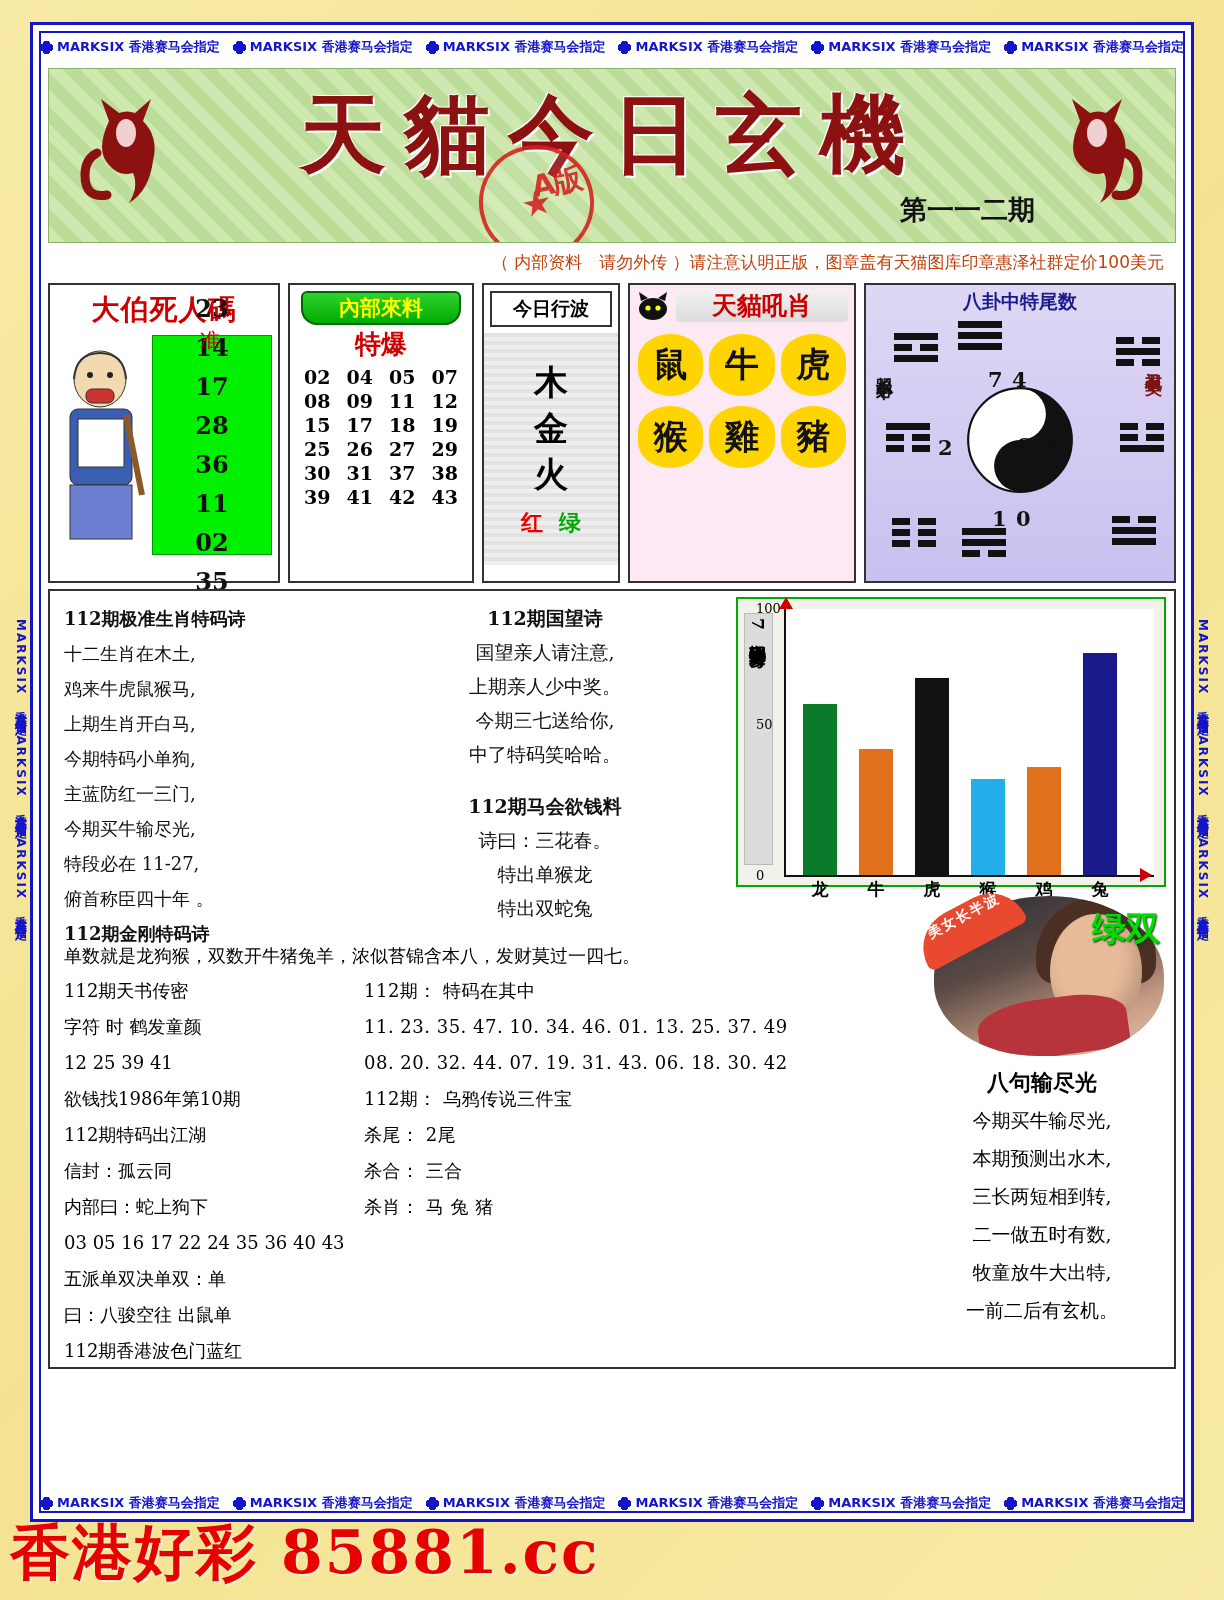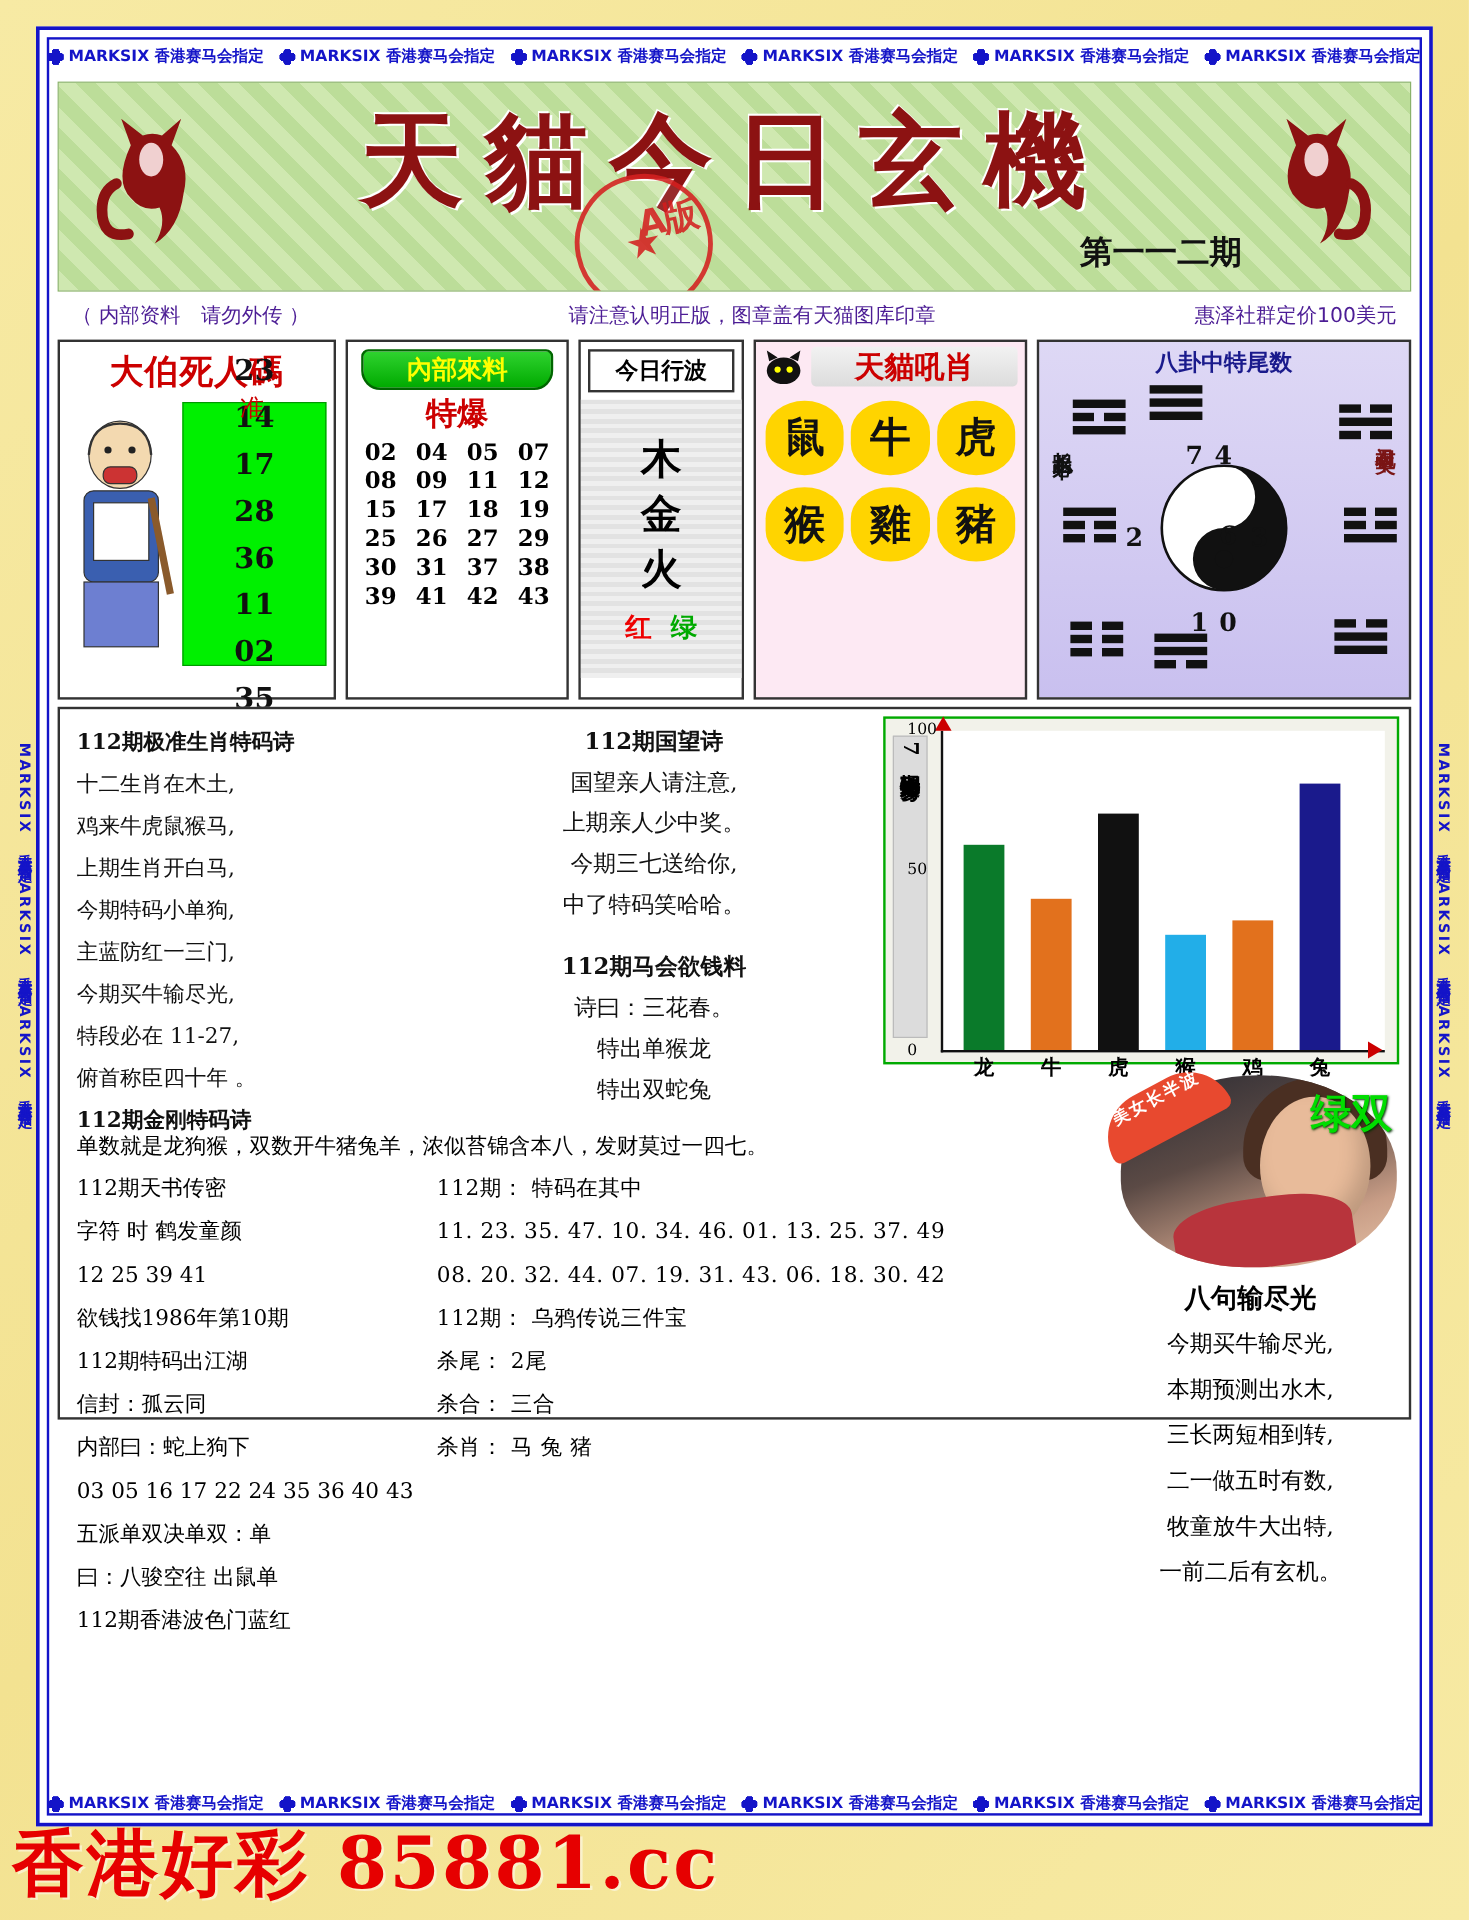--- a/index.html
+++ b/index.html
@@ -137,24 +137,24 @@
     font-size: 12px;
     text-align: center;
     background: rgba(255,255,255,0.12);
   }
   .stamp .star { position:absolute; left: 50%; top: 50%; transform: translate(-50%,-50%); font-size: 34px; }
   .stamp .avers { position: absolute; left: 52px; top: 18px; font-size: 30px; letter-spacing: -2px;}
   .notice {
     height: 38px;
     display: flex;
     align-items: center;
-    justify-content: space-between;
+    justify-content: flex-end;
     padding: 0 12px;
     font-size: 17px;
-    color: #4c1d95;
+    color: #c2410c;
     background: #fff;
   }
   .notice span { white-space: nowrap; }
 
   
   .panels {
     display: flex;
     gap: 8px;
     height: 300px;
     margin-top: 2px;
@@ -307,21 +307,21 @@
     font-weight: bold;
     font-size: 17px;
     letter-spacing: 2px;
     font-family: "DejaVu Serif", serif;
   }
 
   
   .main {
     border: 2px solid #333;
     margin-top: 6px;
-    height: 594px;
+    height: 780px;
     background: #fff;
     position: relative;
     padding: 10px 10px;
     font-family: "DejaVu Serif", "Liberation Serif", serif;
   }
   .col-left {
     position: absolute; left: 14px; top: 10px; width: 330px;
     font-size: 18px; line-height: 35px; color: #111;
   }
   .col-mid {

